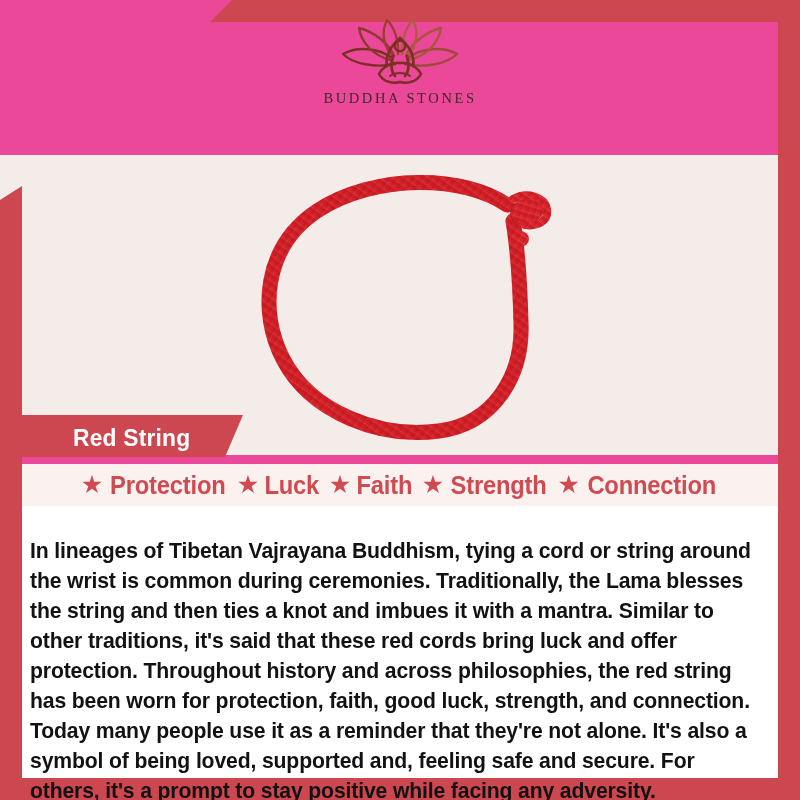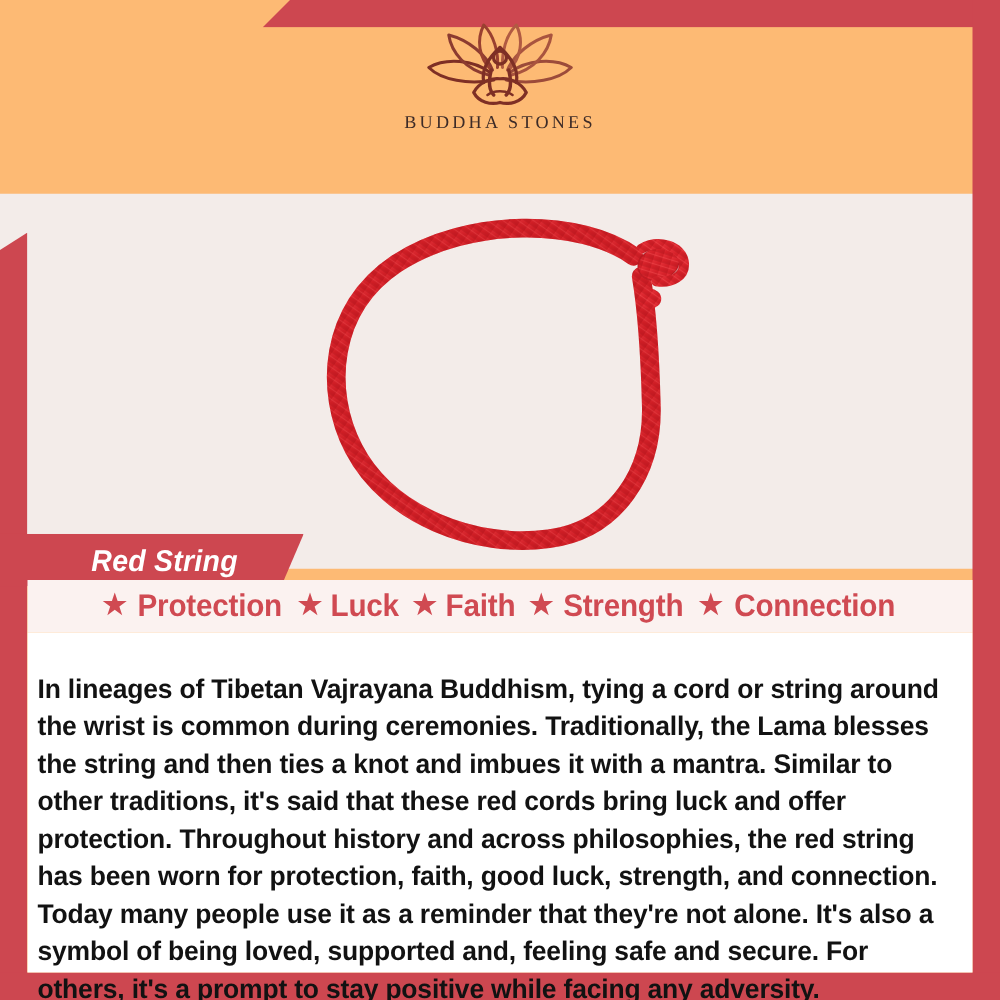--- a/index.html
+++ b/index.html
@@ -11,21 +11,21 @@
     height: 800px;
     overflow: hidden;
     font-family: "Liberation Sans", sans-serif;
     background: #faf0ee;
   }
 
   #poster {
     position: relative;
     width: 800px;
     height: 800px;
-    background: #fdba74;
+    background: #ec4899;
     overflow: hidden;
   }
 
   
   .frame-top {
     position: absolute;
     top: 0;
     left: 0;
     width: 800px;
     height: 22px;
@@ -123,30 +123,29 @@
     position: absolute;
     top: 8px;
     left: 255px;
     width: 310px;
     height: 290px;
   }
 
   
   .ribbon {
     position: absolute;
-    top: 427px;
+    top: 415px;
     left: 0;
     width: 243px;
     height: 46px;
     background: #cd4750;
     clip-path: polygon(0 0, 243px 0, 225px 42px, 0 42px);
     display: flex;
     align-items: center;
     z-index: 4;
-    font-style: italic;
   }
   .ribbon-text {
     margin-left: 70px;
     color: #ffffff;
     font-family: "Liberation Sans Narrow", "Liberation Sans", sans-serif;
     font-size: 24px;
     font-weight: bold;
     letter-spacing: 0.2px;
     transform: scaleX(0.95);
   }

